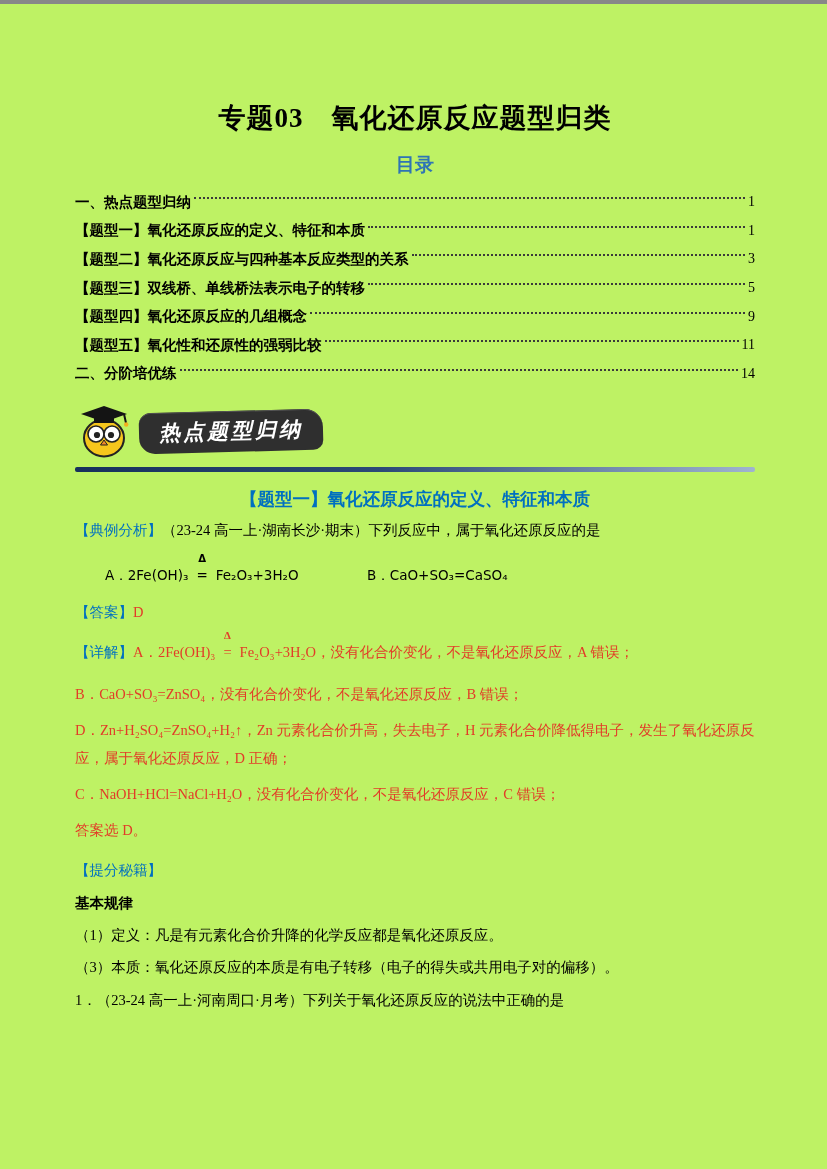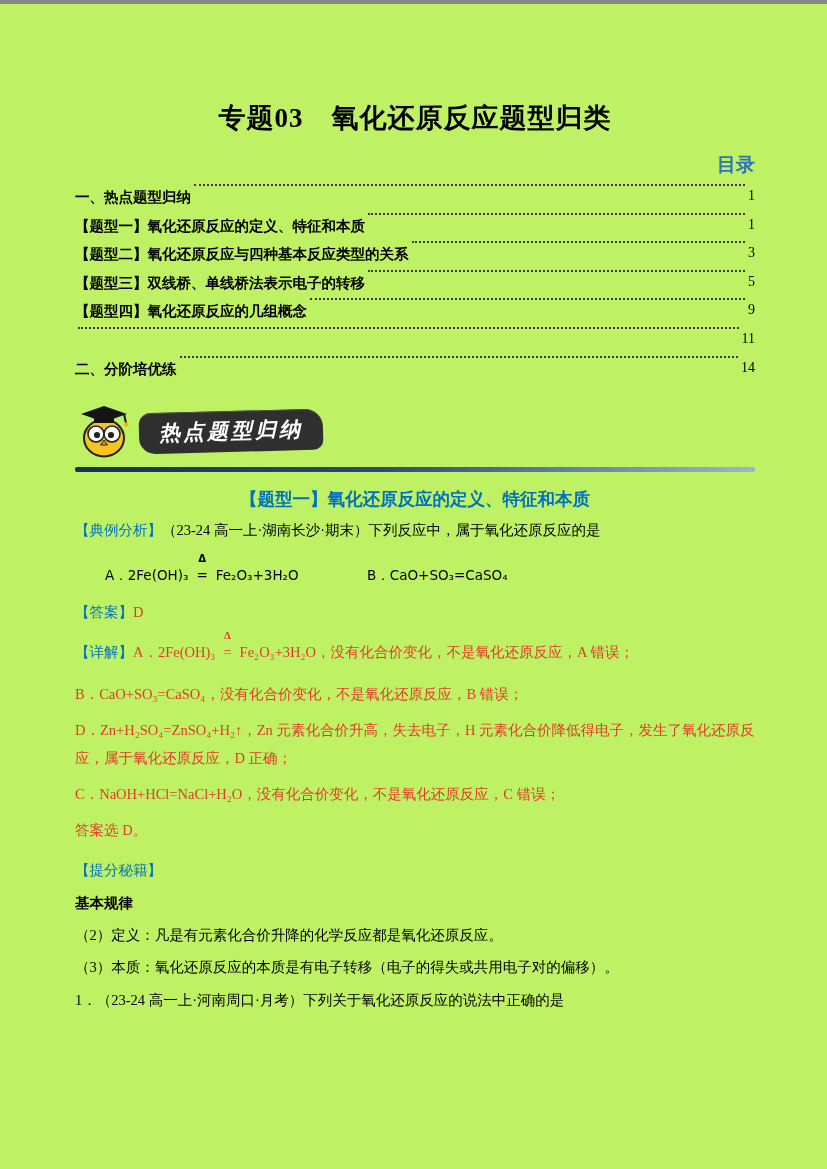--- a/index.html
+++ b/index.html
@@ -3,23 +3,23 @@
 <meta charset="utf-8">
 <style>
   html,body { margin:0; padding:0; background:#888; }
   .page {
     width:827px; height:1169px; background:#bef264; margin:4px auto;
     box-sizing:border-box; padding:8px 72px 0 75px; overflow:hidden;
     font-family:"Liberation Serif","DejaVu Serif",serif; color:#000;
     position:relative;
   }
   .doc-title { margin:0; padding-top:88px; text-align:center; font-size:27px; font-weight:bold; letter-spacing:1px; }
-  .toc-title { text-align:right; color:#2e74b5; font-size:19px; font-weight:bold; margin-top:16px; }
+  .toc-title { text-align:center; color:#2e74b5; font-size:19px; font-weight:bold; margin-top:16px; }
   .toc { margin-top:10px; }
-  .toc-item { display:flex; align-items:flex-start; height:28.6px; font-size:14.5px; font-weight:bold; cursor:pointer; }
+  .toc-item { display:flex; align-items:center; height:28.6px; font-size:14.5px; font-weight:bold; cursor:pointer; }
   .toc-label { white-space:nowrap; }
   .toc-dots { flex:1; margin:0 3px; border-bottom:2px dotted #3a3a3a; transform:translateY(-4px); }
   .toc-page { font-weight:normal; font-size:14px; }
   .badge-row { display:flex; align-items:center; margin-top:14px; height:58px; }
   .owl { width:58px; height:56px; flex:none; }
   .banner {
     margin-left:6px; background:#2f2f2f; color:#fff; font-weight:bold; font-style:italic;
     font-size:21px; letter-spacing:3px; padding:6px 20px 7px;
     border-radius:12px 18px 10px 16px; transform:rotate(-1.5deg);
     box-shadow:0 1px 0 #555 inset;
@@ -70,20 +70,21 @@
       <span class="toc-label">【题型三】双线桥、单线桥法表示电子的转移</span>
       <span class="toc-dots"></span>
       <span class="toc-page">5</span>
     </div>
     <div class="toc-item">
       <span class="toc-label">【题型四】氧化还原反应的几组概念</span>
       <span class="toc-dots"></span>
       <span class="toc-page">9</span>
     </div>
     <div class="toc-item">
+      <span class="toc-label">【题型五】氧化性和还原性的强弱比较</span>
       <span class="toc-dots"></span>
       <span class="toc-page">11</span>
     </div>
     <div class="toc-item">
       <span class="toc-label">二、分阶培优练</span>
       <span class="toc-dots"></span>
       <span class="toc-page">14</span>
     </div>
   </nav>
 
@@ -119,30 +120,30 @@
   </div>
 
   <p class="para" style="margin-top:10px;">
     <span class="label-blue">【答案】</span><span class="red">D</span>
   </p>
 
   <div class="explain-block">
     <p class="para" style="margin-top:12px;">
       <span class="label-blue">【详解】</span><span class="red">A．2Fe(OH)₃</span><span class="deq red"><span class="deq-delta">Δ</span><span class="deq-eq">=</span></span><span class="red">Fe₂O₃+3H₂O，没有化合价变化，不是氧化还原反应，A 错误；</span>
     </p>
-    <p class="para red" style="margin-top:14px;">B．CaO+SO₃=CaSO₄，没有化合价变化，不是氧化还原反应，B 错误；</p>
+    <p class="para red" style="margin-top:14px;">B．CaO+SO₃=ZnSO₄，没有化合价变化，不是氧化还原反应，B 错误；</p>
     <p class="para red">D．Zn+H₂SO₄=ZnSO₄+H₂↑，Zn 元素化合价升高，失去电子，H 元素化合价降低得电子，发生了氧化还原反应，属于氧化还原反应，D 正确；</p>
     <p class="para red">C．NaOH+HCl=NaCl+H₂O，没有化合价变化，不是氧化还原反应，C 错误；</p>
     <p class="para red">答案选 D。</p>
   </div>
 
   <p class="para tips-label">
     <span class="label-blue">【提分秘籍】</span>
   </p>
   <p class="para bold">基本规律</p>
   <div class="rules">
-    <p class="para">（2）定义：凡是有元素化合价升降的化学反应都是氧化还原反应。</p>
+    <p class="para">（1）定义：凡是有元素化合价升降的化学反应都是氧化还原反应。</p>
     <p class="para">（3）本质：氧化还原反应的本质是有电子转移（电子的得失或共用电子对的偏移）。</p>
   </div>
 
   <p class="para">1．（23-24 高一上·河南周口·月考）下列关于氧化还原反应的说法中正确的是</p>
 
 </div>
 
 </body></html>

